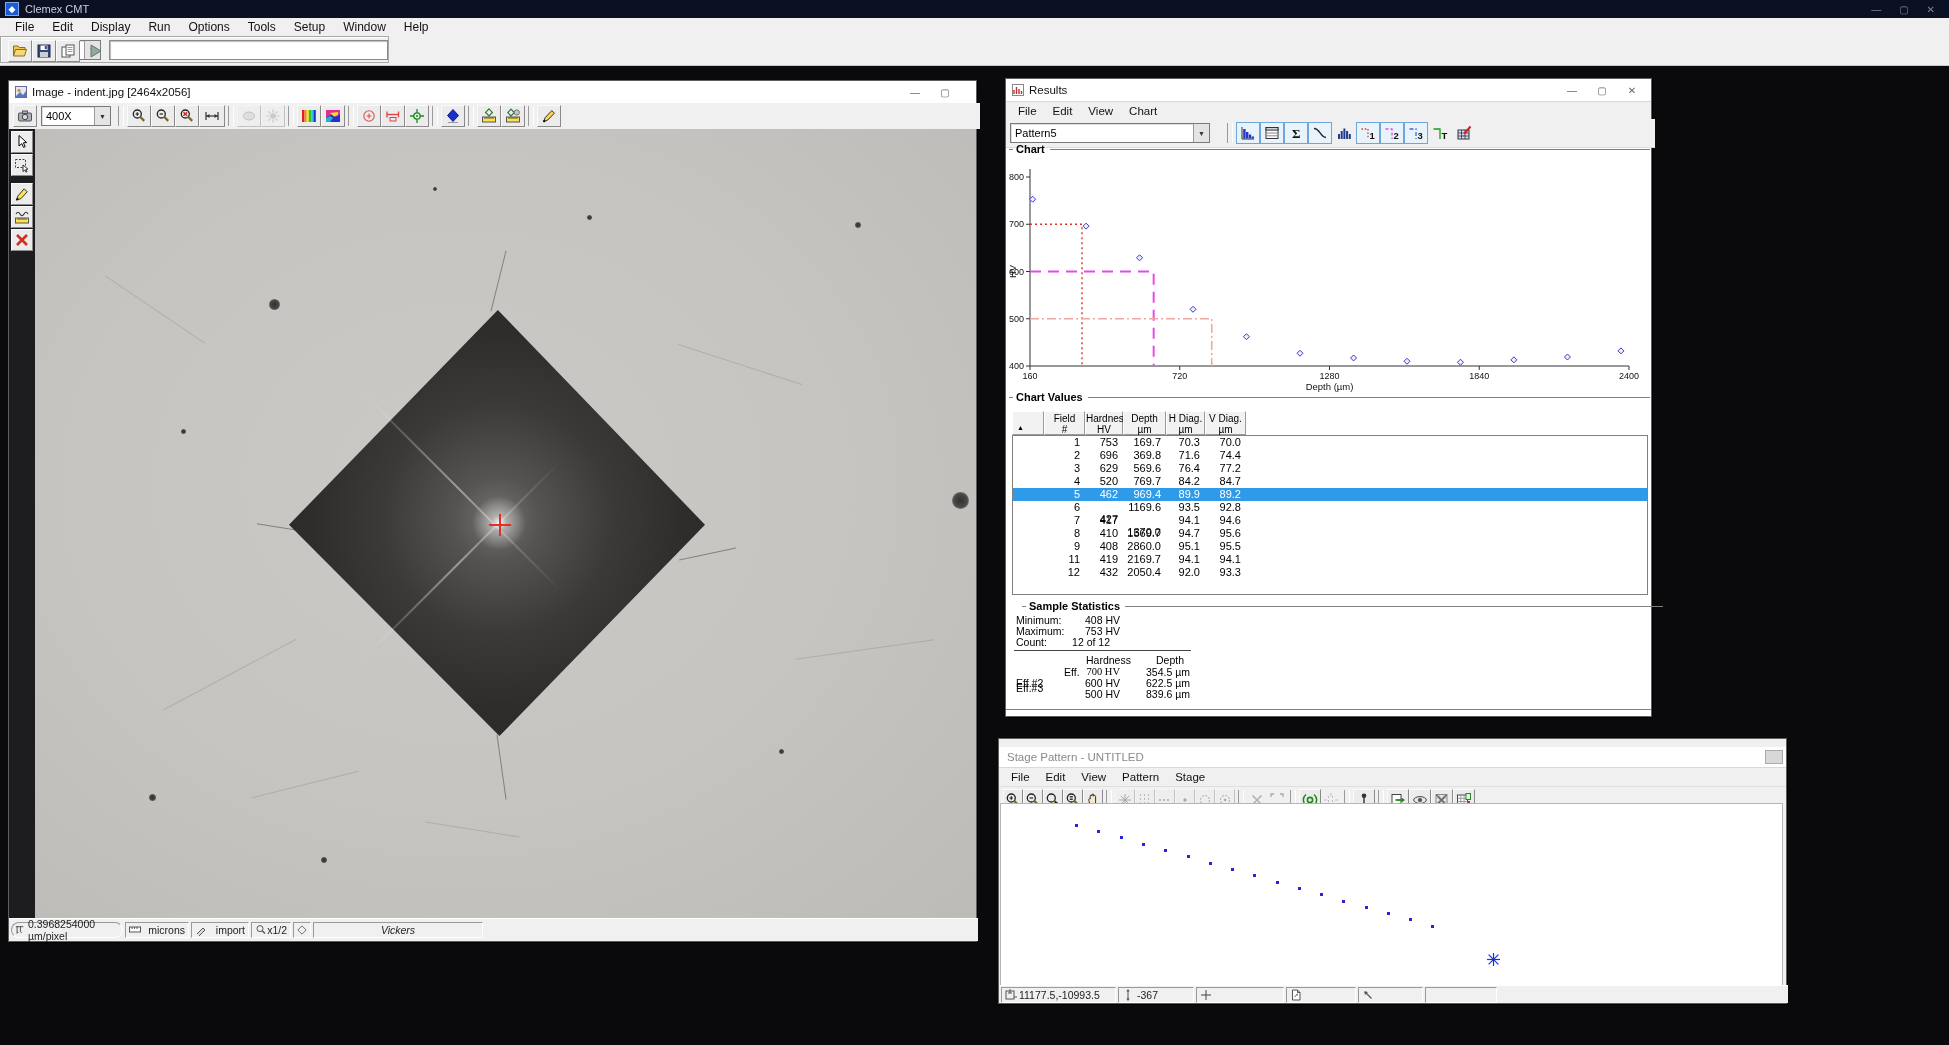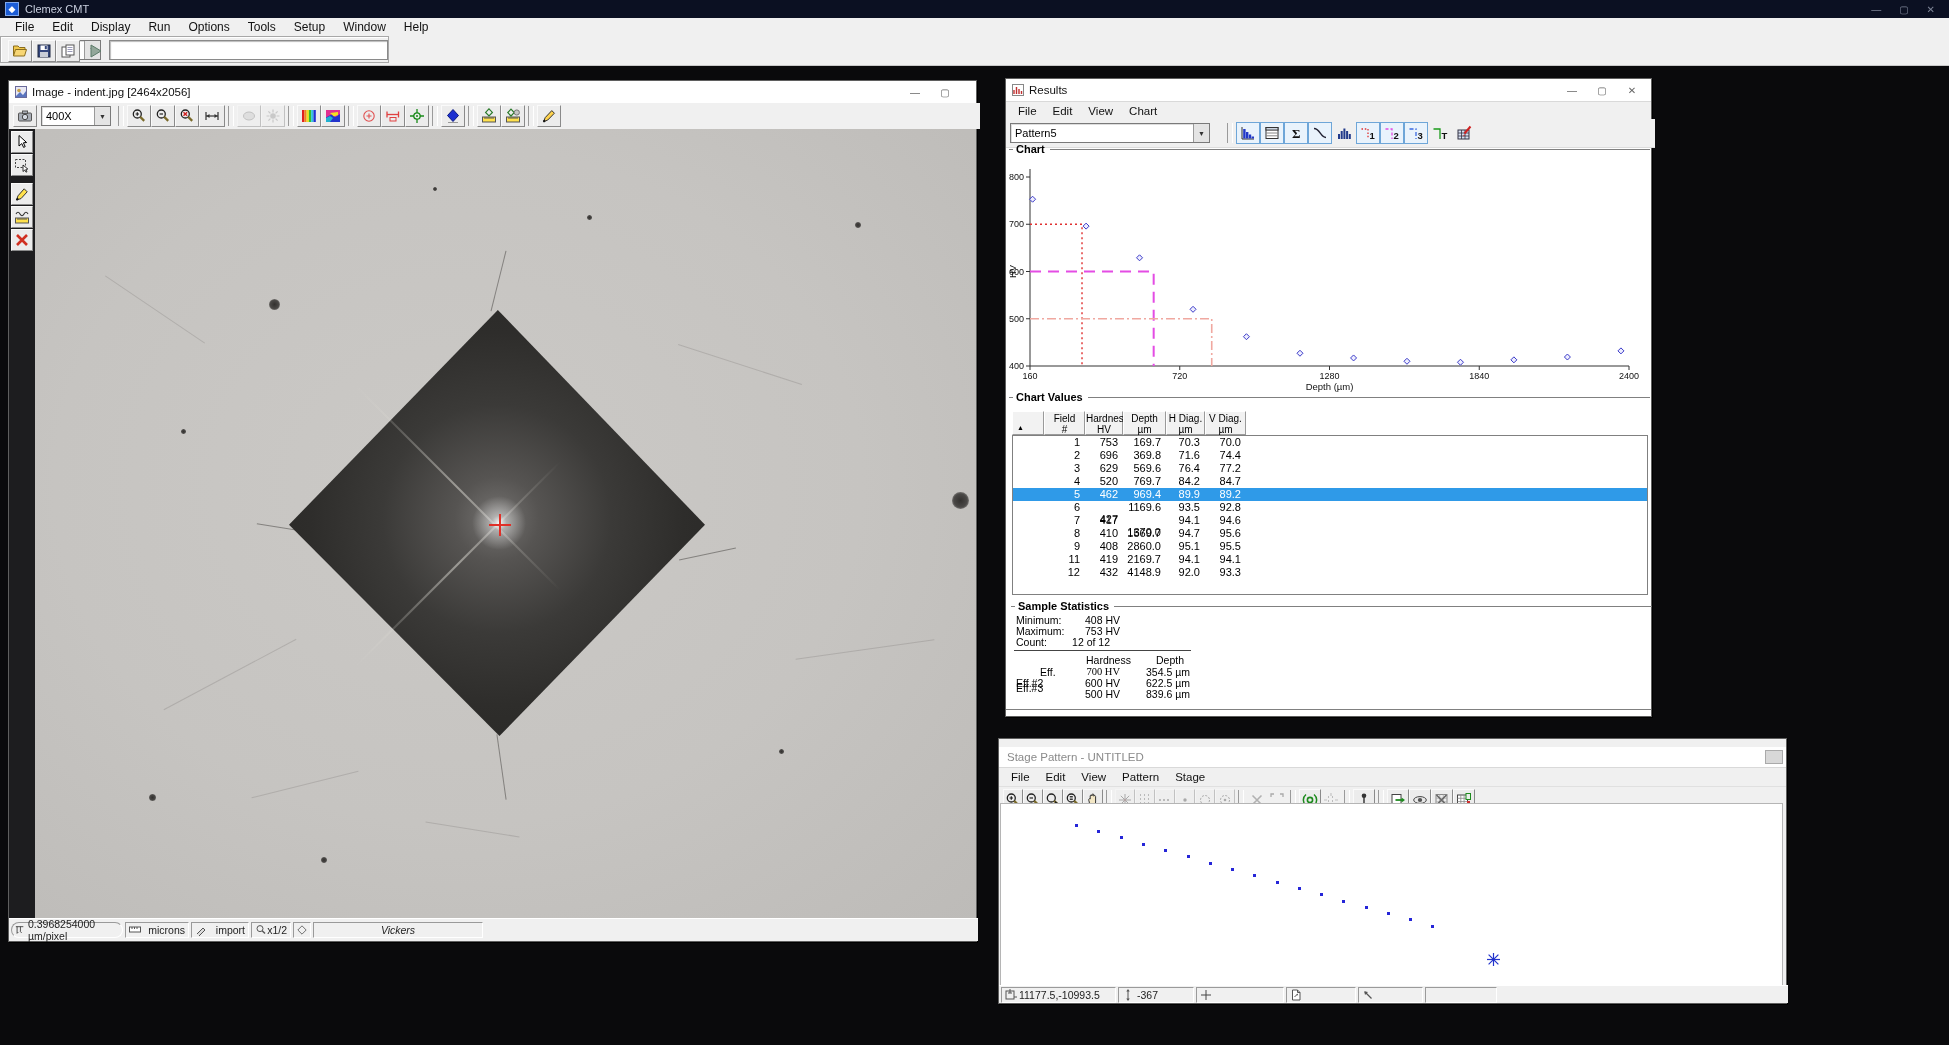--- a/index.html
+++ b/index.html
@@ -658,42 +658,42 @@
           <span class="tcell" style="width: 41px;">11</span>
           <span class="tcell" style="width: 38px;">419</span>
           <span class="tcell" style="width: 43px;">2169.7</span>
           <span class="tcell" style="width: 39px;">94.1</span>
           <span class="tcell" style="width: 41px;">94.1</span>
         </div>
         <div class="trow">
           <span class="tcell" style="width: 32px;"></span>
           <span class="tcell" style="width: 41px;">12</span>
           <span class="tcell" style="width: 38px;">432</span>
-          <span class="tcell" style="width: 43px;">4148.9</span>
+          <span class="tcell" style="width: 43px;">2050.4</span>
           <span class="tcell" style="width: 39px;">92.0</span>
           <span class="tcell" style="width: 41px;">93.3</span>
         </div>
       </div>
 
-    <div class="grouplab" style="left:2px;top:521px;padding-left:3px;justify-content:center;">
+    <div class="grouplab" style="left:13px;top:521px;padding-left:3px;justify-content:center;">
       <span class="gpre"></span>
         <span>Sample Statistics</span>
         <span class="gline"></span>
     </div>
     <div class="statline" style="left:10px;top:535px;">Minimum:</div>
     <div class="statline rt" style="left:52px;top:535px;width:62px;">408 HV</div>
     <div class="statline" style="left:10px;top:546px;">Maximum:</div>
     <div class="statline rt" style="left:52px;top:546px;width:62px;">753 HV</div>
     <div class="statline" style="left:10px;top:557px;">Count:</div>
     <div class="statline rt" style="left:42px;top:557px;width:62px;">12 of 12</div>
     <div class="abs" style="left:8px;top:571px;width:177px;border-top:1px solid #444;"></div>
     <div class="statline" style="left:80px;top:575px;width:34px;text-align:center;">Hardness</div>
     <div class="statline" style="left:150px;top:575px;">Depth</div>
     <div id="stats-rows">
-        <div class="statline" style="left: 2px; top: 587px; padding-left: 32px;">Eff.</div>
+        <div class="statline" style="left: 26px; top: 587px; padding-left: 32px;">Eff.</div>
         <div class="statline" style="left: 52px; top: 587px; width: 62px; display: inline-block; text-align: right; font-family: Liberation Serif, serif;">700 HV</div>
         <div class="statline" style="left: 120px; top: 587px; width: 64px; display: inline-block; text-align: right;">354.5 µm</div>
         <div class="statline" style="left: 10px; top: 598px;">Eff.#2</div>
         <div class="statline" style="left: 52px; top: 598px; width: 62px; display: inline-block; text-align: right;">600 HV</div>
         <div class="statline" style="left: 120px; top: 598px; width: 64px; display: inline-block; text-align: right;">622.5 µm</div>
         <div class="statline" style="left: 10px; top: 603px;">Eff.#3</div>
         <div class="statline" style="left: 52px; top: 609px; width: 62px; display: inline-block; text-align: right;">500 HV</div>
         <div class="statline" style="left: 120px; top: 609px; width: 64px; display: inline-block; text-align: right;">839.6 µm</div>
       </div>
     <div class="abs" style="left:0px;top:630px;width:645px;border-top:1px solid #808080;"></div>

